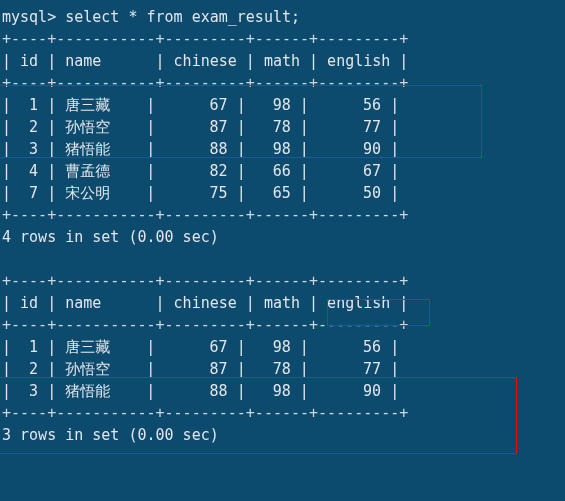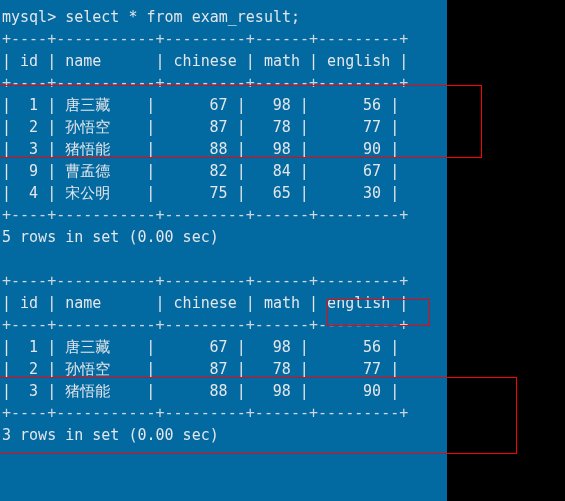--- a/index.html
+++ b/index.html
@@ -9,23 +9,23 @@
     background: #000000;
   }
   body {
     width: 565px;
     height: 501px;
     overflow: hidden;
     font-family: "DejaVu Sans Mono", "Liberation Mono", monospace;
   }
   #terminal {
     position: relative;
-    width: 447px;
+    width: 565px;
     height: 501px;
-    background: #0369a1;
+    background: #0c4a6e;
     color: #d8dee9;
     font-family: "DejaVu Sans Mono", "Liberation Mono", monospace;
     font-size: 15px;
     line-height: 22px;
     padding: 6px 0 0 2px;
     box-sizing: border-box;
   }
   .line {
     white-space: pre;
     height: 22px;
@@ -75,26 +75,26 @@
 
   <div class="line rule">+----+-----------+---------+------+---------+</div>
 
   <div class="line">| id | name      | chinese | math | english |</div>
 
   <div class="line rule">+----+-----------+---------+------+---------+</div>
 
   <div class="line">|  1 | 唐三藏    |      67 |   98 |      56 |</div>
   <div class="line">|  2 | 孙悟空    |      87 |   78 |      77 |</div>
   <div class="line">|  3 | 猪悟能    |      88 |   98 |      90 |</div>
-  <div class="line">|  9 | 曹孟德    |      82 |   84 |      67 |</div>
-  <div class="line">|  4 | 宋公明    |      75 |   65 |      30 |</div>
+  <div class="line">|  4 | 曹孟德    |      82 |   66 |      67 |</div>
+  <div class="line">|  7 | 宋公明    |      75 |   65 |      50 |</div>
 
   <div class="line rule">+----+-----------+---------+------+---------+</div>
 
-  <div class="line status-line">5 rows in set (0.00 sec)</div>
+  <div class="line status-line">4 rows in set (0.00 sec)</div>
 
   <div class="line blank"> </div>
 
 
   <div class="line rule">+----+-----------+---------+------+---------+</div>
 
   <div class="line">| id | name      | chinese | math | english |</div>
 
   <div class="line rule">+----+-----------+---------+------+---------+</div>
 

